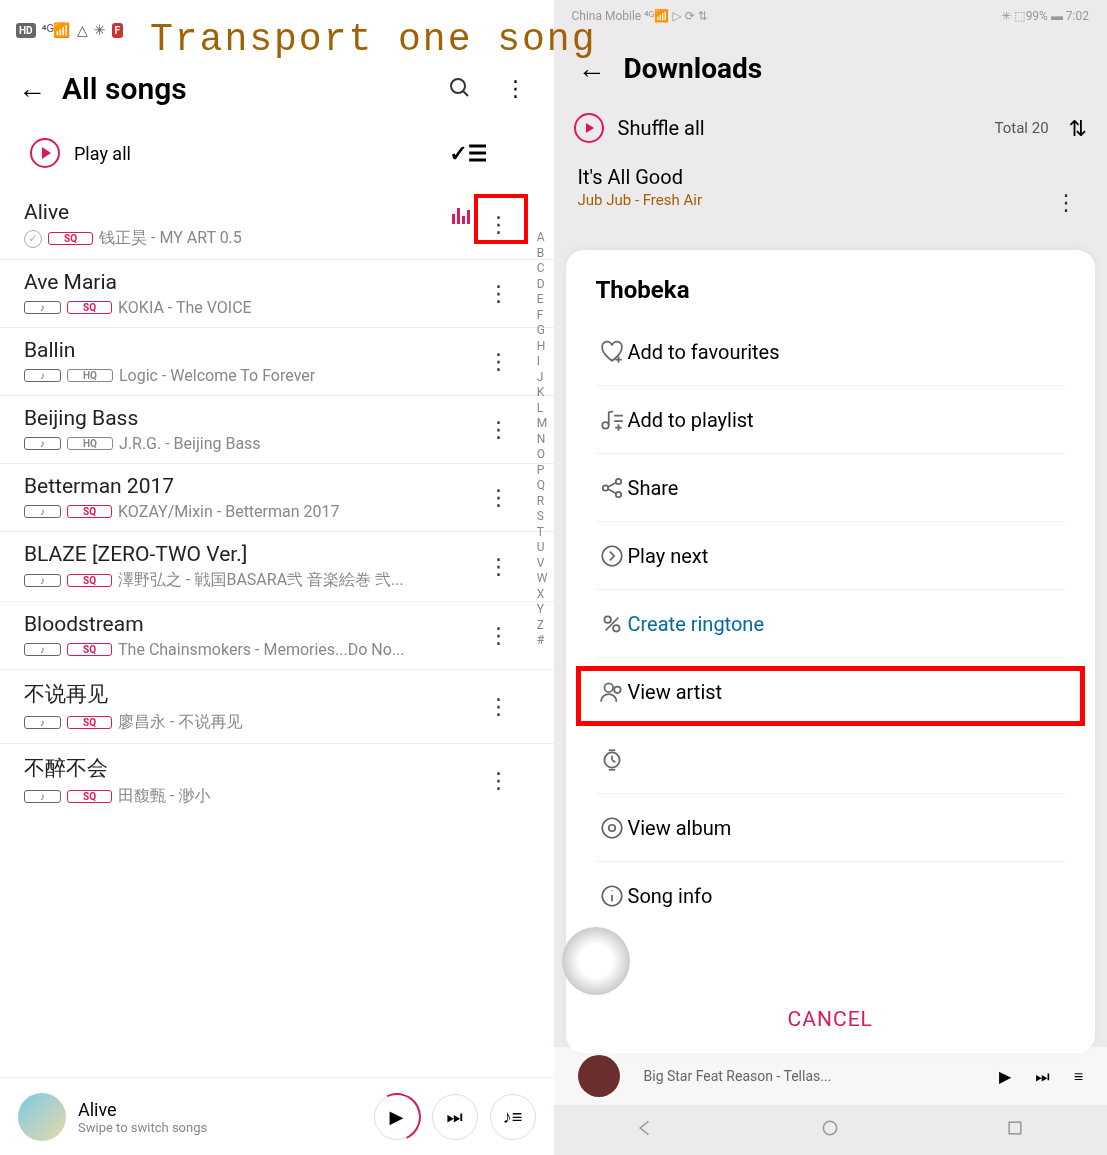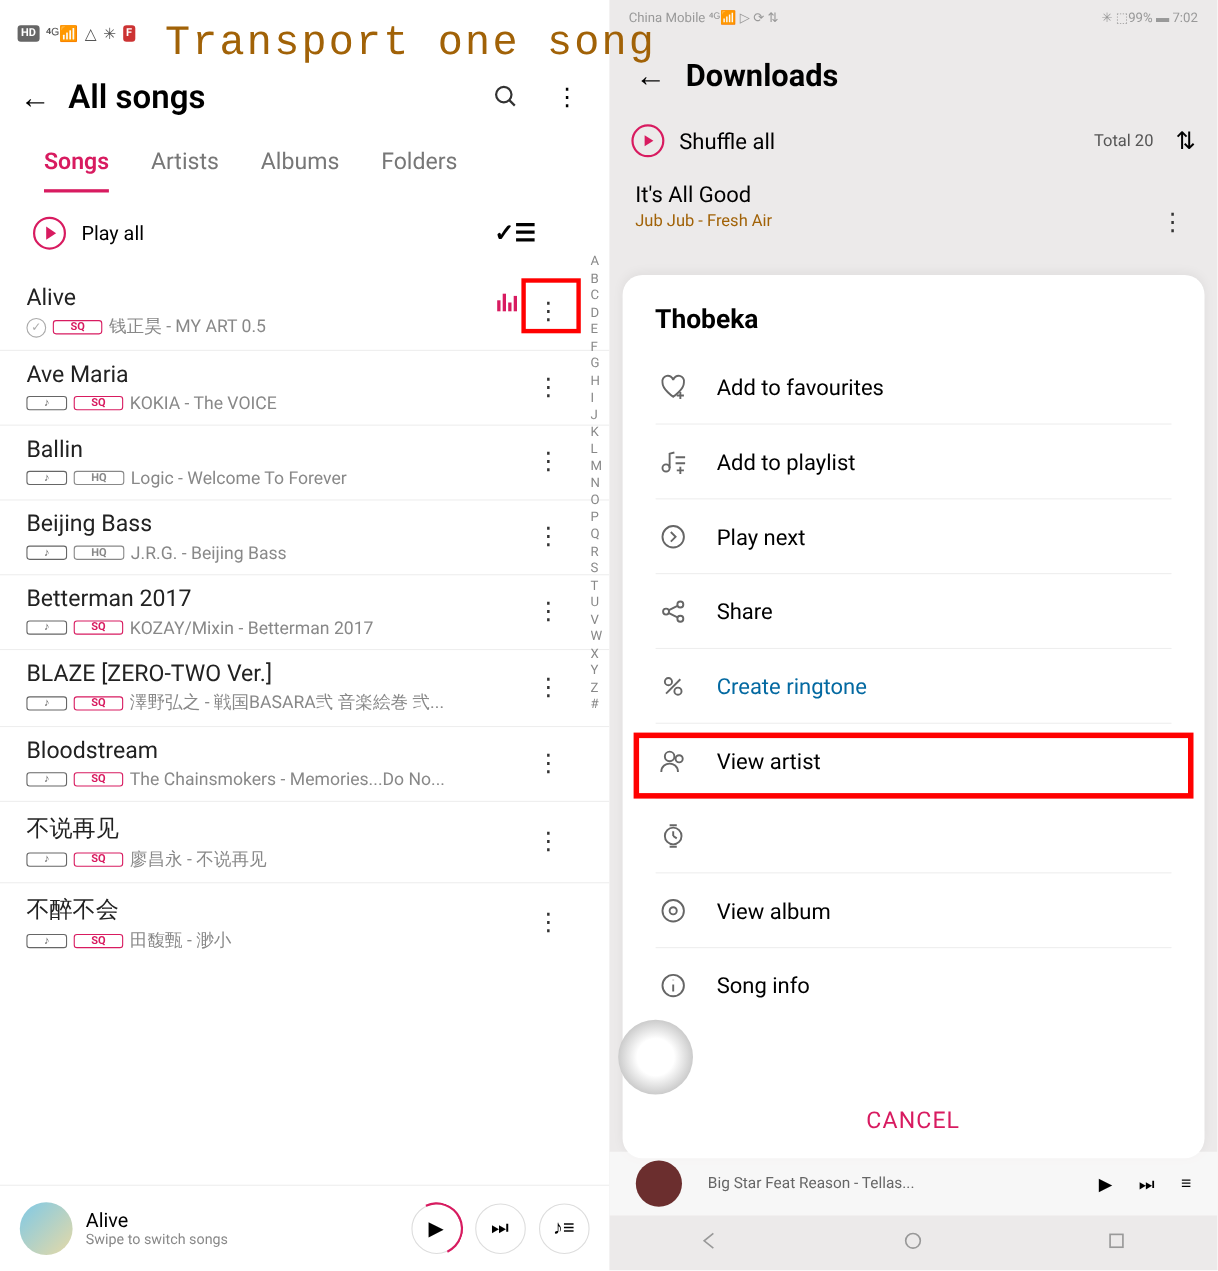--- a/index.html
+++ b/index.html
@@ -67,21 +67,21 @@
   .total{font-size:15px;color:#555}
   .sorticon{font-size:22px;margin-left:6px}
   .bgsong{padding:14px 24px 20px}
   .bgsongt{font-size:20px}
   .bgmeta{font-size:15px;color:#a16207;margin-top:2px}
   .bgdots{position:absolute;right:30px;top:200px;font-size:22px;color:#333;line-height:0.3}
   
   .sheet{position:absolute;left:12px;right:12px;top:250px;bottom:102px;background:#fff;border-radius:18px;box-shadow:0 -2px 10px rgba(0,0,0,0.05);display:flex;flex-direction:column;padding:26px 0 0;overflow:hidden}
   .sheet-title{font-size:24px;font-weight:700;padding:0 30px 14px}
   .sheet-list{flex:1;overflow:auto;padding:0 30px}
-  .sheet-row{display:flex;align-items:center;gap:24px;height:68px;border-bottom:1px solid #eee;position:relative}
+  .sheet-row{display:flex;align-items:center;height:68px;border-bottom:1px solid #eee;position:relative}
   .sheet-row:last-child{border-bottom:none}
   .sicon{width:32px;height:32px;display:flex;align-items:center;justify-content:center;color:#555;font-size:22px}
   .sicon svg{width:26px;height:26px;stroke:#666;fill:none;stroke-width:1.6}
   .slabel{font-size:20px}
   .slabel.disabled{color:#0369a1}
   .cancel{text-align:center;padding:22px 0;color:#d81b60;font-size:21px;font-weight:400;letter-spacing:1px}
   .redbox2{position:absolute;left:10px;right:10px;top:416px;height:60px;border:5px solid #ff0000;z-index:5}
   
   .vhome{position:absolute;left:8px;bottom:160px;width:68px;height:68px;border-radius:50%;background:radial-gradient(circle,#fff 35%,#ccc 70%)}
   
@@ -113,26 +113,20 @@
       <span class="spacer"></span>
       <span class="iconbtn">
           <svg width="24" height="24" viewBox="0 0 24 24" fill="none" stroke="#333" stroke-width="2">
             <circle cx="10" cy="10" r="7"></circle>
             <line x1="20" y1="20" x2="15" y2="15"></line>
           </svg>
         </span>
       <span class="iconbtn">⋮</span>
     </div>
 
-    <div class="tabs">
-      <div class="tab active">Songs</div>
-      <div class="tab">Artists</div>
-      <div class="tab">Albums</div>
-      <div class="tab">Folders</div>
-    </div>
 
     <div class="playrow">
       <span class="playcircle"></span>
       <span class="playtxt">Play all</span>
       <span class="spacer"></span>
       <span class="checklist" style="margin-right:36px">✓☰</span>
     </div>
 
     <div class="list" id="songlist">
         <div class="row">
@@ -314,37 +308,37 @@
                 <line x1="14" y1="13" x2="22" y2="13"></line>
                 <line x1="18" y1="16" x2="18" y2="22"></line>
                 <line x1="15" y1="19" x2="21" y2="19"></line>
               </svg>
             </span>
     <span class="slabel ">Add to playlist</span>
           </div>
           <div class="sheet-row">
             <span class="sicon">
               <svg viewBox="0 0 24 24">
-                <circle cx="12" cy="12" r="9"></circle>
-                <polyline points="10,8 14,12 10,16"></polyline>
-              </svg>
-            </span>
-    <span class="slabel ">Play next</span>
-          </div>
-          <div class="sheet-row">
-            <span class="sicon">
-              <svg viewBox="0 0 24 24">
                 <circle cx="6" cy="12" r="2.5"></circle>
                 <circle cx="18" cy="6" r="2.5"></circle>
                 <circle cx="18" cy="18" r="2.5"></circle>
                 <line x1="8" y1="11" x2="16" y2="7"></line>
                 <line x1="8" y1="13" x2="16" y2="17"></line>
               </svg>
             </span>
     <span class="slabel ">Share</span>
+          </div>
+          <div class="sheet-row">
+            <span class="sicon">
+              <svg viewBox="0 0 24 24">
+                <circle cx="12" cy="12" r="9"></circle>
+                <polyline points="10,8 14,12 10,16"></polyline>
+              </svg>
+            </span>
+    <span class="slabel ">Play next</span>
           </div>
           <div class="sheet-row">
             <span class="sicon">
               <svg viewBox="0 0 24 24" stroke="#ccc">
                 <circle cx="8" cy="8" r="3"></circle>
                 <circle cx="16" cy="16" r="3"></circle>
                 <line x1="6" y1="18" x2="18" y2="6"></line>
               </svg>
             </span>
     <span class="slabel disabled">Create ringtone</span>

